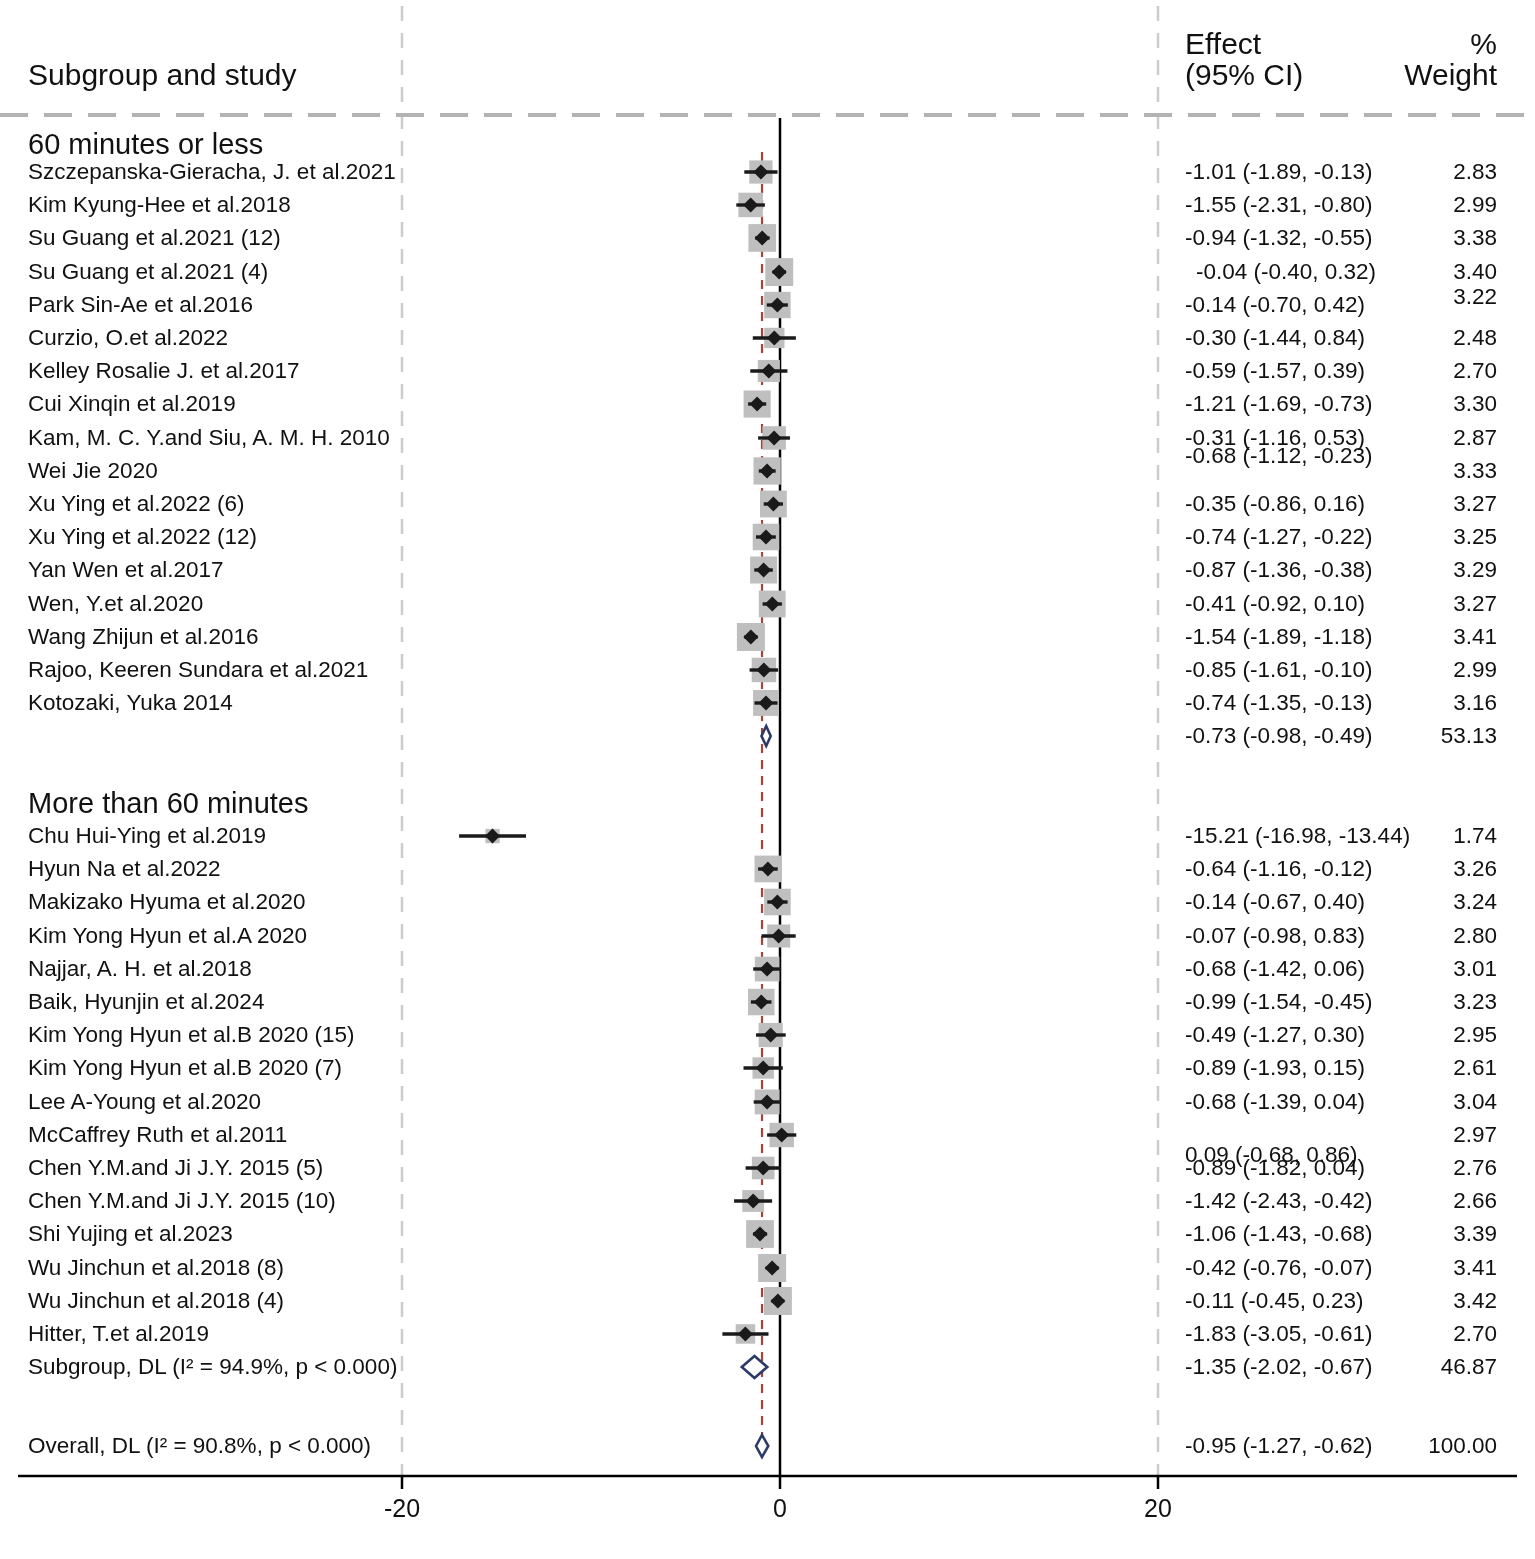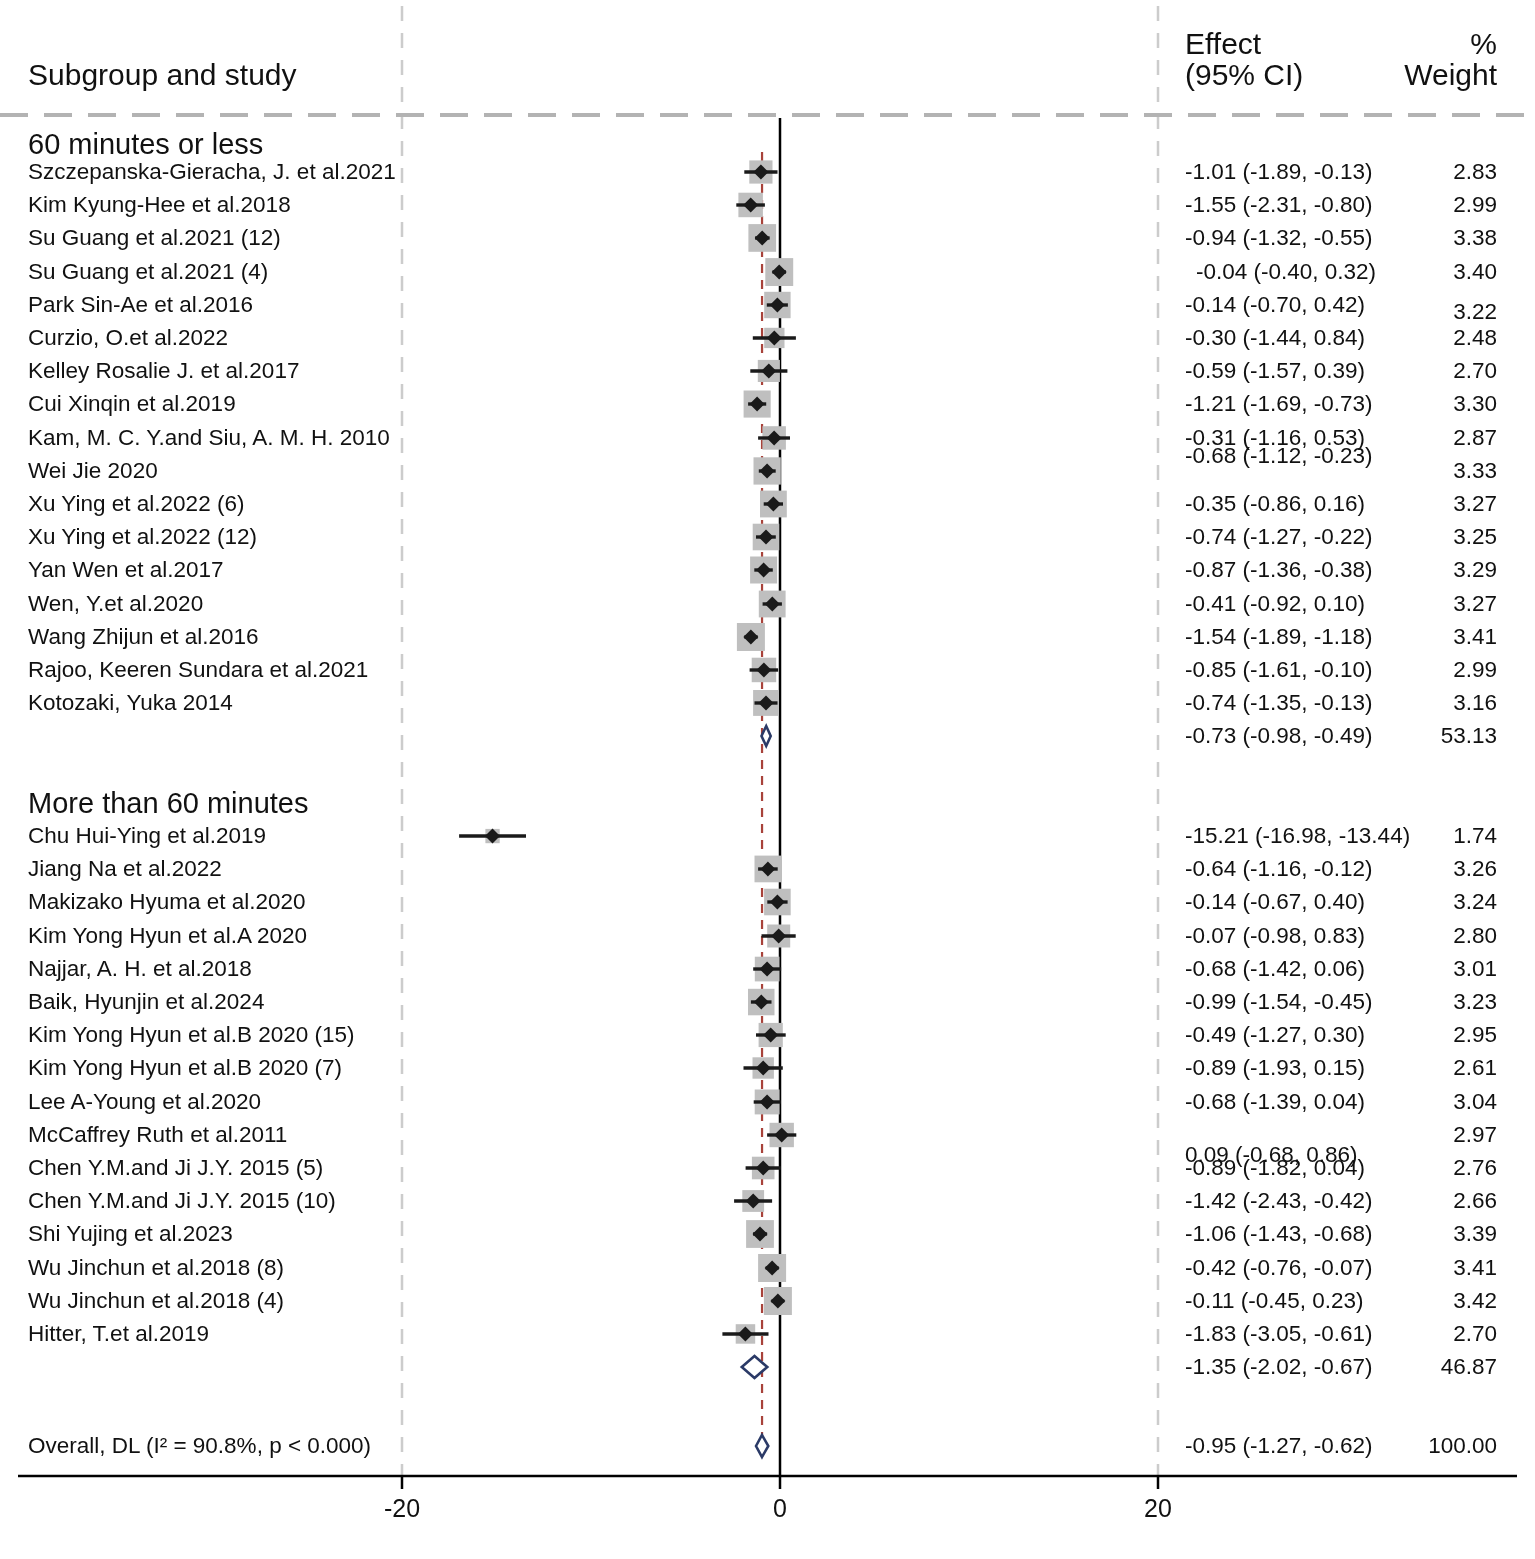--- a/index.html
+++ b/index.html
@@ -158,21 +158,21 @@
       <div class="roweffect" style="top: 205px;">-1.55 (-2.31, -0.80)</div>
       <div class="rowweight" style="top: 205px;">2.99</div>
       <div class="rowlabel" style="top: 238px;">Su Guang et al.2021 (12)</div>
       <div class="roweffect" style="top: 238px;">-0.94 (-1.32, -0.55)</div>
       <div class="rowweight" style="top: 238px;">3.38</div>
       <div class="rowlabel" style="top: 272px;">Su Guang et al.2021 (4)</div>
       <div class="roweffect" style="top: 272px; margin-left: 11px;">-0.04 (-0.40, 0.32)</div>
       <div class="rowweight" style="top: 272px;">3.40</div>
       <div class="rowlabel" style="top: 305px;">Park Sin-Ae et al.2016</div>
       <div class="roweffect" style="top: 305px;">-0.14 (-0.70, 0.42)</div>
-      <div class="rowweight" style="top: 312px;">3.22</div>
+      <div class="rowweight" style="top: 297px;">3.22</div>
       <div class="rowlabel" style="top: 338px;">Curzio, O.et al.2022</div>
       <div class="roweffect" style="top: 338px;">-0.30 (-1.44, 0.84)</div>
       <div class="rowweight" style="top: 338px;">2.48</div>
       <div class="rowlabel" style="top: 371px;">Kelley Rosalie J. et al.2017</div>
       <div class="roweffect" style="top: 371px;">-0.59 (-1.57, 0.39)</div>
       <div class="rowweight" style="top: 371px;">2.70</div>
       <div class="rowlabel" style="top: 404px;">Cui Xinqin et al.2019</div>
       <div class="roweffect" style="top: 404px;">-1.21 (-1.69, -0.73)</div>
       <div class="rowweight" style="top: 404px;">3.30</div>
       <div class="rowlabel" style="top: 438px;">Kam, M. C. Y.and Siu, A. M. H. 2010</div>
@@ -200,21 +200,21 @@
       <div class="roweffect" style="top: 670px;">-0.85 (-1.61, -0.10)</div>
       <div class="rowweight" style="top: 670px;">2.99</div>
       <div class="rowlabel" style="top: 703px;">Kotozaki, Yuka 2014</div>
       <div class="roweffect" style="top: 703px;">-0.74 (-1.35, -0.13)</div>
       <div class="rowweight" style="top: 703px;">3.16</div>
       <div class="roweffect" style="top: 736px;">-0.73 (-0.98, -0.49)</div>
       <div class="rowweight" style="top: 736px;">53.13</div>
       <div class="rowlabel" style="top: 836px;">Chu Hui-Ying et al.2019</div>
       <div class="roweffect" style="top: 836px;">-15.21 (-16.98, -13.44)</div>
       <div class="rowweight" style="top: 836px;">1.74</div>
-      <div class="rowlabel" style="top: 869px;">Jiang Na et al.2022</div>
+      <div class="rowlabel" style="top: 869px;">Hyun Na et al.2022</div>
       <div class="roweffect" style="top: 869px;">-0.64 (-1.16, -0.12)</div>
       <div class="rowweight" style="top: 869px;">3.26</div>
       <div class="rowlabel" style="top: 902px;">Makizako Hyuma et al.2020</div>
       <div class="roweffect" style="top: 902px;">-0.14 (-0.67, 0.40)</div>
       <div class="rowweight" style="top: 902px;">3.24</div>
       <div class="rowlabel" style="top: 936px;">Kim Yong Hyun et al.A 2020</div>
       <div class="roweffect" style="top: 936px;">-0.07 (-0.98, 0.83)</div>
       <div class="rowweight" style="top: 936px;">2.80</div>
       <div class="rowlabel" style="top: 969px;">Najjar, A. H. et al.2018</div>
       <div class="roweffect" style="top: 969px;">-0.68 (-1.42, 0.06)</div>
@@ -245,16 +245,17 @@
       <div class="rowweight" style="top: 1234px;">3.39</div>
       <div class="rowlabel" style="top: 1268px;">Wu Jinchun et al.2018 (8)</div>
       <div class="roweffect" style="top: 1268px;">-0.42 (-0.76, -0.07)</div>
       <div class="rowweight" style="top: 1268px;">3.41</div>
       <div class="rowlabel" style="top: 1301px;">Wu Jinchun et al.2018 (4)</div>
       <div class="roweffect" style="top: 1301px;">-0.11 (-0.45, 0.23)</div>
       <div class="rowweight" style="top: 1301px;">3.42</div>
       <div class="rowlabel" style="top: 1334px;">Hitter, T.et al.2019</div>
       <div class="roweffect" style="top: 1334px;">-1.83 (-3.05, -0.61)</div>
       <div class="rowweight" style="top: 1334px;">2.70</div>
+      <div class="rowlabel" style="top: 1367px;">Subgroup, DL (I² = 94.9%, p &lt; 0.000)</div>
       <div class="roweffect" style="top: 1367px;">-1.35 (-2.02, -0.67)</div>
       <div class="rowweight" style="top: 1367px;">46.87</div>
     </div>
 </div>
 
 </body></html>

